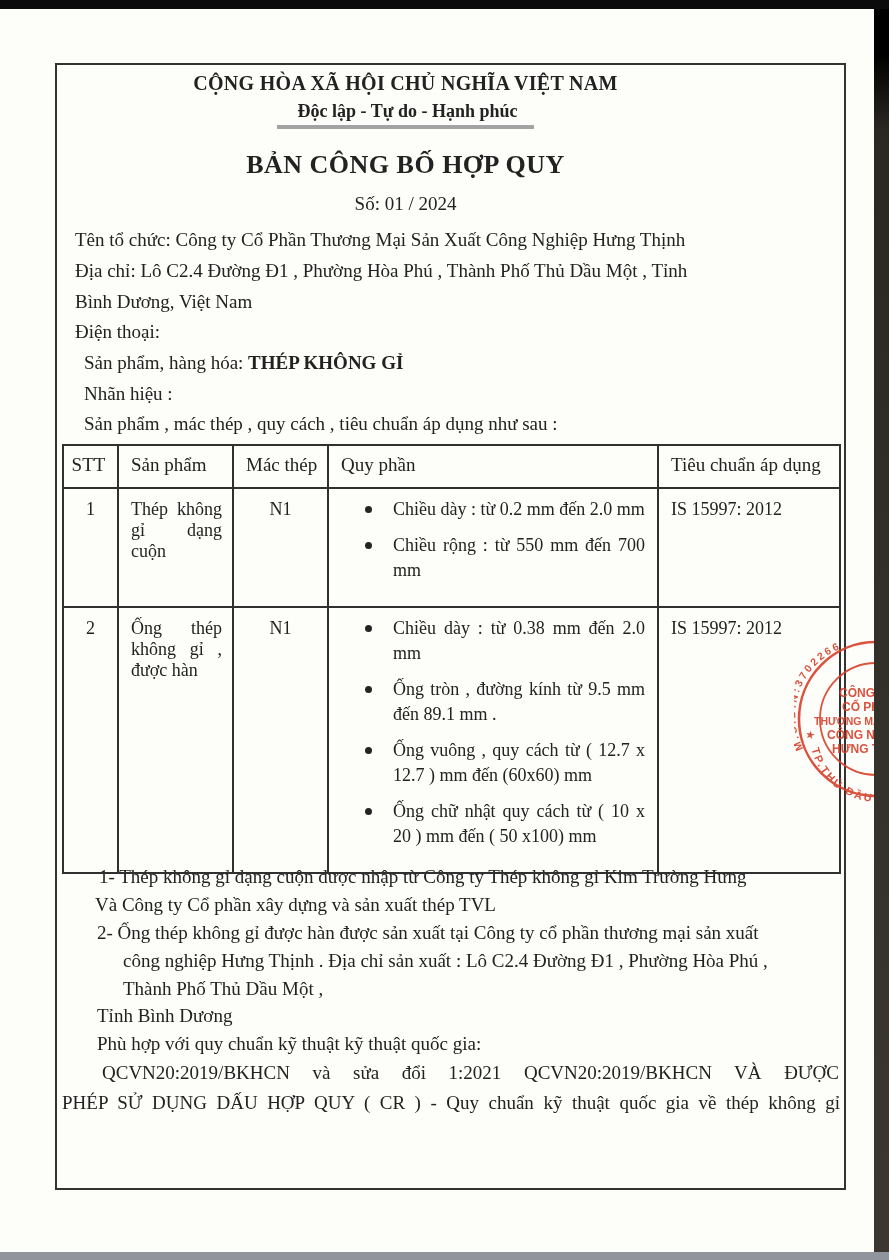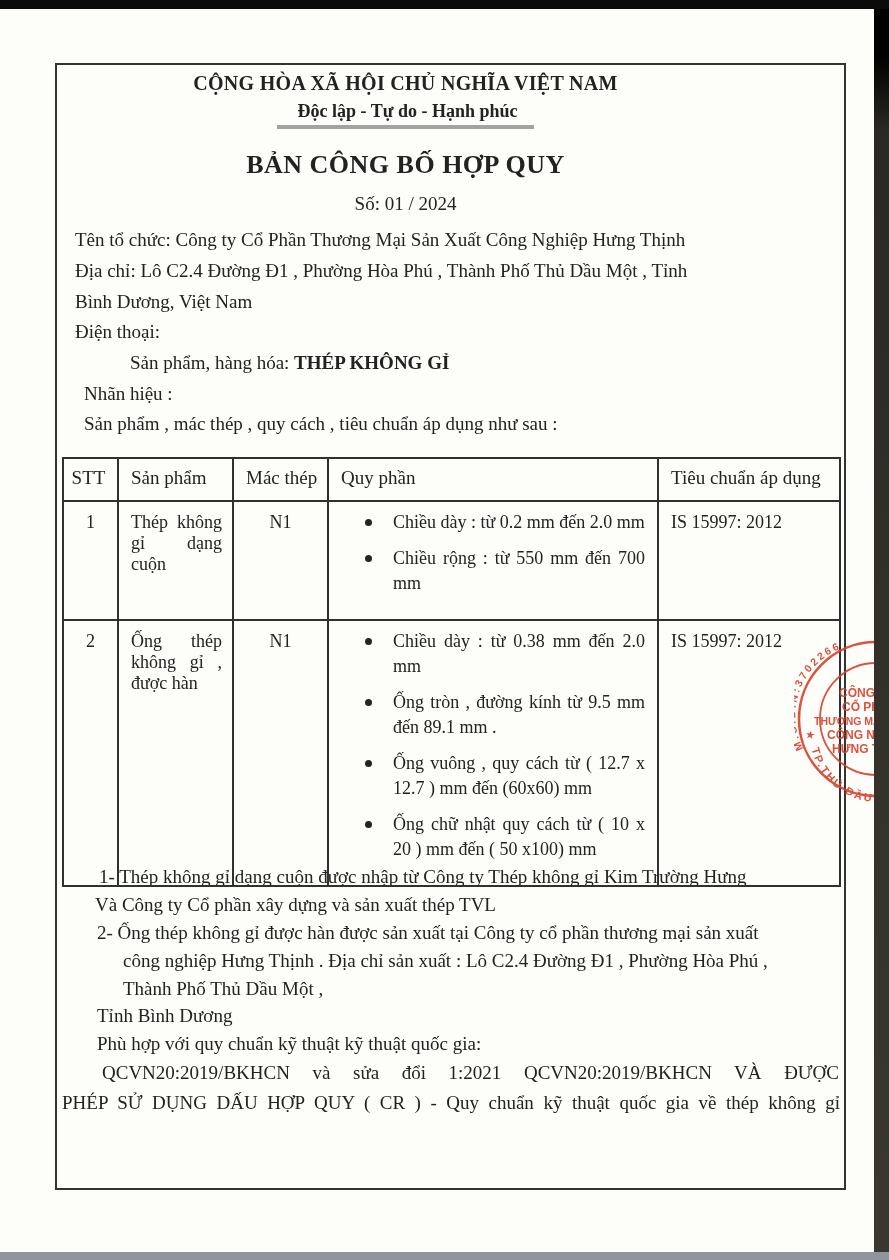--- a/index.html
+++ b/index.html
@@ -26,21 +26,21 @@
   .h-motto{top:101px;font-size:18px;font-weight:bold;}
   .h-motto .u{display:inline-block;border-bottom:4px solid #a3a3a3;padding:0 16px 3px 20px;}
   .h-doc-title{top:150px;font-size:26px;font-weight:bold;letter-spacing:.5px;}
   .h-doc-num{top:193px;font-size:19px;}
 
   
   .tline{font-size:19px;line-height:24px;white-space:nowrap;}
   .bold{font-weight:bold;}
 
   
-  .spec-wrap{left:62px;top:457px;z-index:1;}
+  .spec-wrap{left:62px;top:444px;z-index:1;}
   table.spec{border-collapse:collapse;table-layout:fixed;width:777px;font-size:18px;}
   table.spec th,table.spec td{border:2px solid #303030;vertical-align:top;font-weight:normal;}
   table.spec th{font-size:19px;text-align:left;padding:8px 4px 8px 12px;height:25px;}
   table.spec th.c{text-align:center;padding-left:0;}
   tr.row1{height:98px;} tr.row2{height:232px;}
   td.stt{text-align:center;padding-top:10px;}
   td.sp{padding:10px 10px 0 12px;text-align:justify;}
   td.mac{text-align:center;padding-top:10px;}
   td.qc{padding:8px 6px 12px 0;}
   td.tc{padding:10px 4px 0 12px;margin-left:40px;}
@@ -71,21 +71,21 @@
 <div class="abs center-line h-motto">
   <span class="u">Độc lập - Tự do - Hạnh phúc</span>
 </div>
 <div class="abs center-line h-doc-title">BẢN CÔNG BỐ HỢP QUY</div>
 <div class="abs center-line h-doc-num">Số: 01 / 2024</div>
 
 <div class="abs tline" style="left:75px;top:228px;">Tên tổ chức: Công ty Cổ Phần Thương Mại Sản Xuất Công Nghiệp Hưng Thịnh</div>
 <div class="abs tline" style="left:75px;top:259px;">Địa chỉ: Lô C2.4 Đường Đ1 , Phường Hòa Phú , Thành Phố Thủ Dầu Một , Tỉnh</div>
 <div class="abs tline" style="left:75px;top:290px;">Bình Dương, Việt Nam</div>
 <div class="abs tline" style="left:75px;top:320px;">Điện thoại:</div>
-<div class="abs tline" style="left:84px;top:351px;margin-left:46px;">
+<div class="abs tline" style="left:84px;top:351px;">
   <span>Sản phẩm, hàng hóa: </span><span class="bold">THÉP KHÔNG GỈ</span>
 </div>
 <div class="abs tline" style="left:84px;top:382px;">Nhãn hiệu :</div>
 <div class="abs tline" style="left:84px;top:412px;">Sản phẩm , mác thép , quy cách , tiêu chuẩn áp dụng như sau :</div>
 
 <div class="abs spec-wrap">
   <table class="spec">
     <colgroup>
       <col style="width:55px">
         <col style="width:115px">

